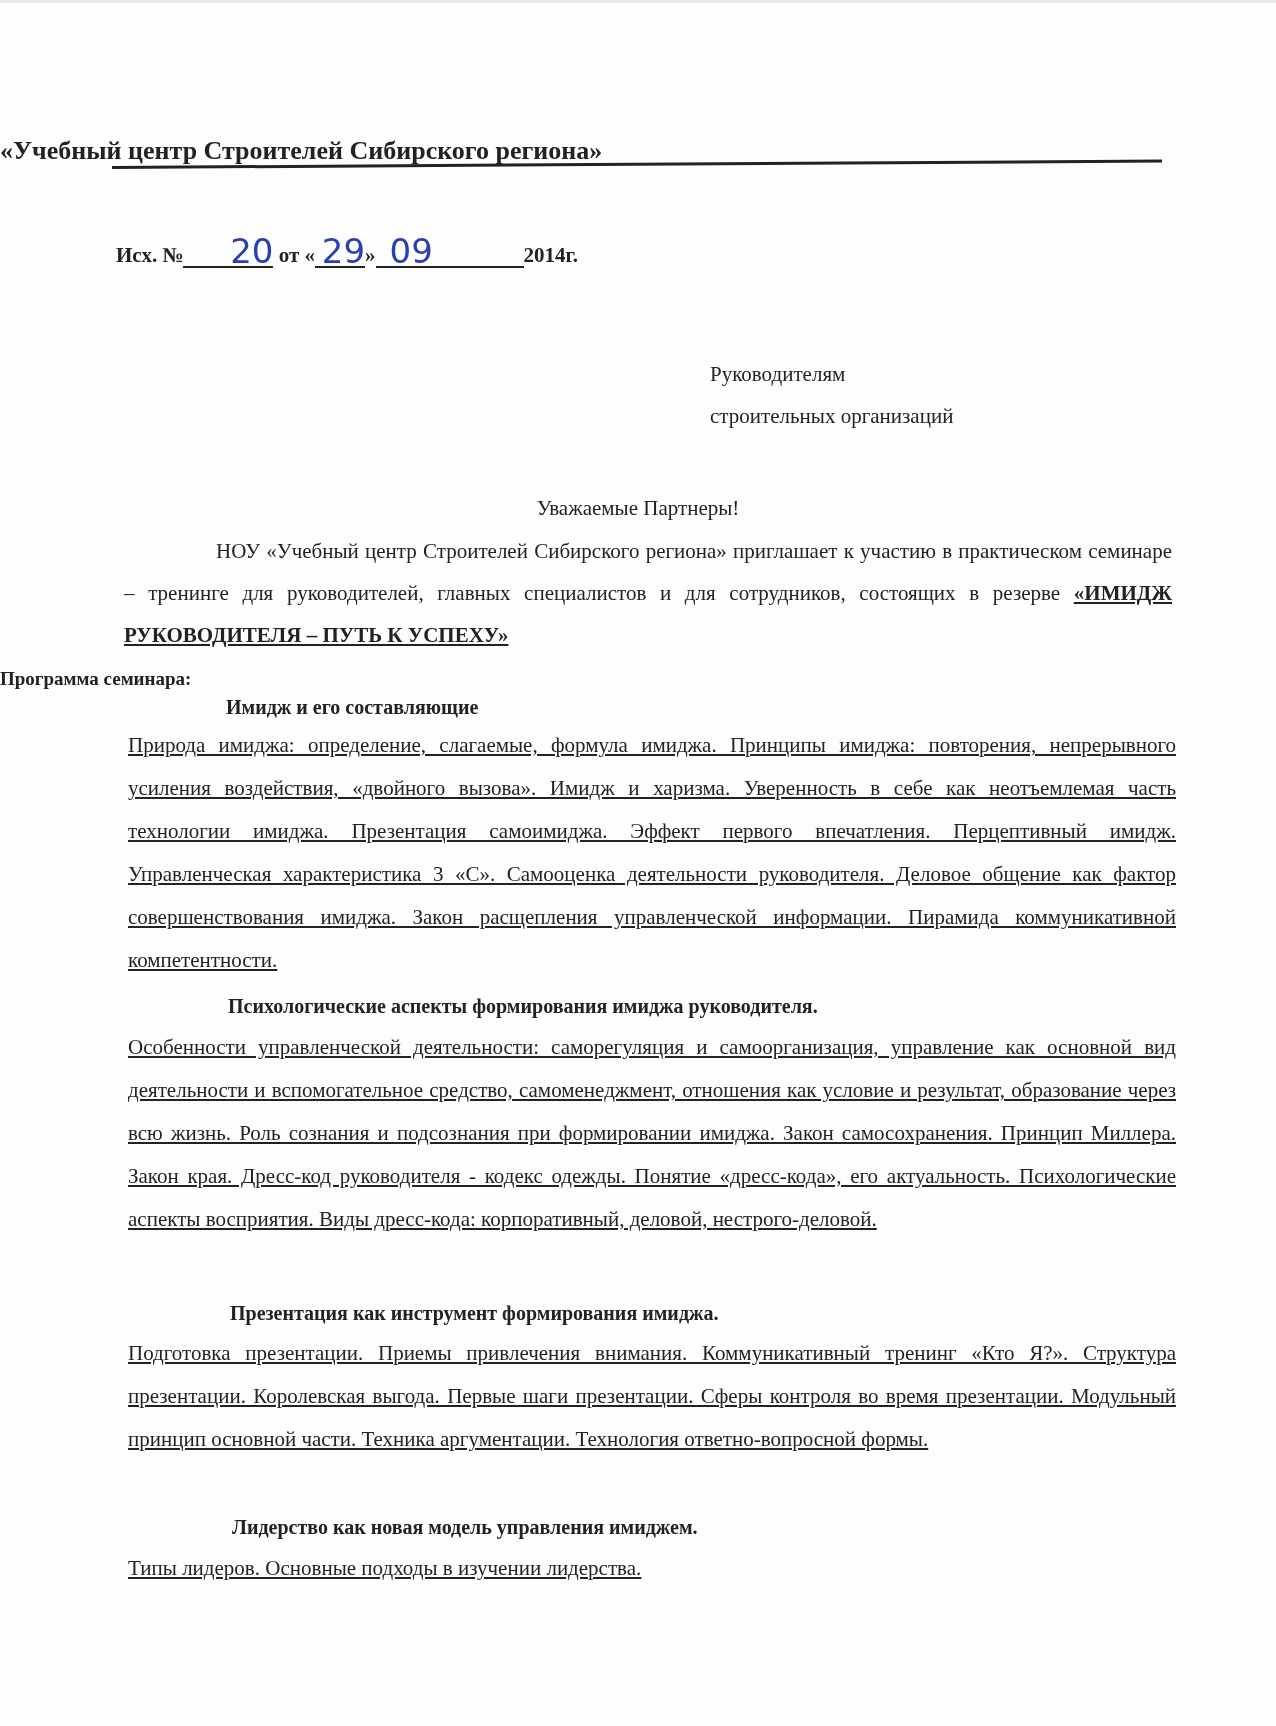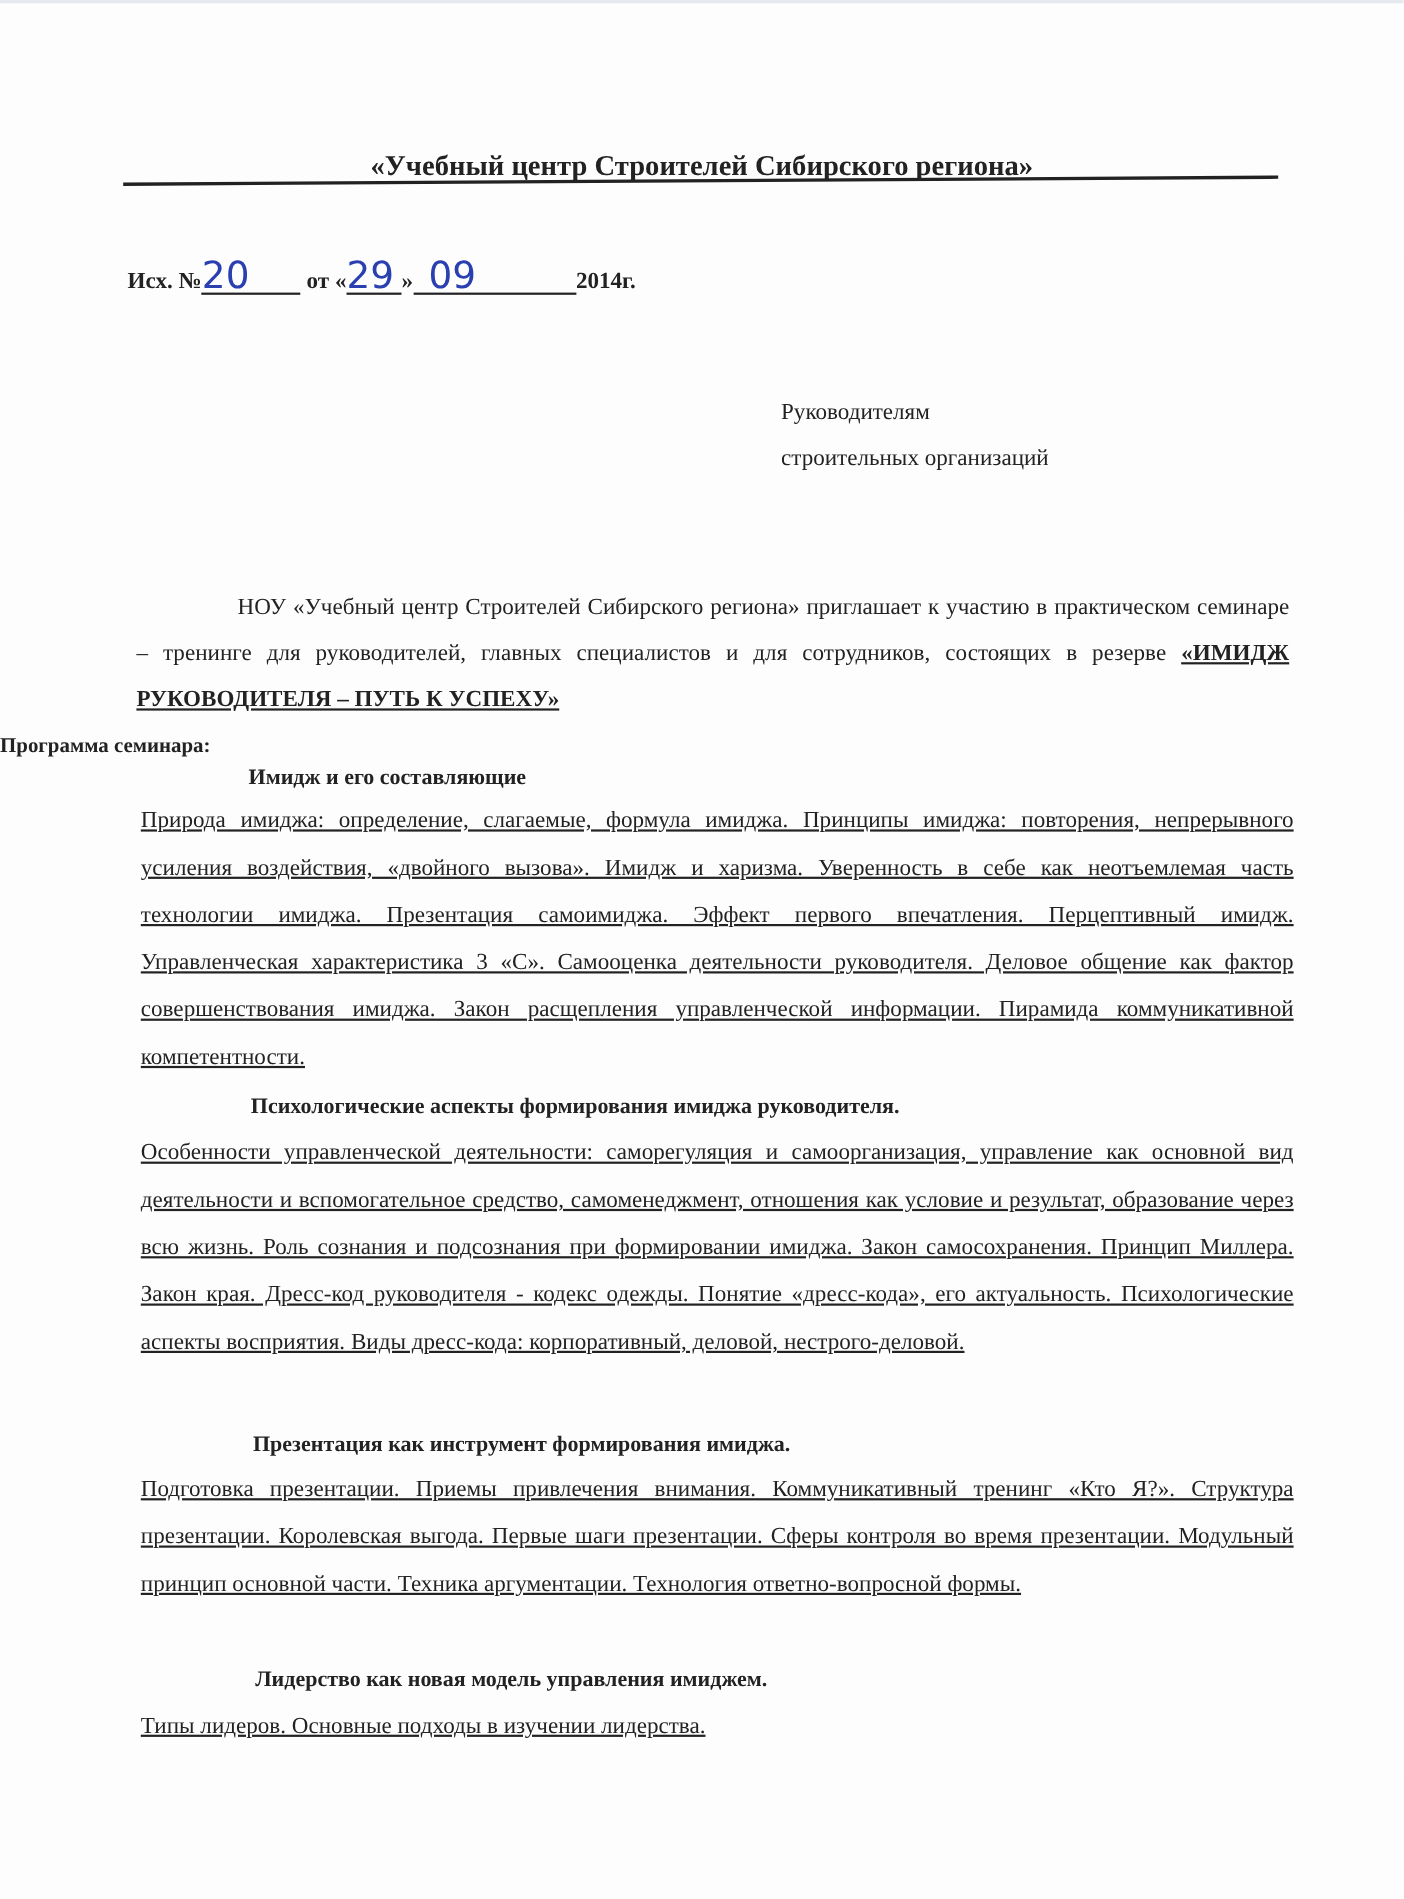--- a/index.html
+++ b/index.html
@@ -1,24 +1,24 @@
 <!DOCTYPE html>
 <html><head>
 <meta charset="utf-8">
 <style>
   html,body{margin:0;padding:0;background:#fff;}
   body{width:1276px;height:1726px;position:relative;overflow:hidden;font-family:"Liberation Serif",serif;color:#222;}
   .page{position:absolute;left:0;top:0;width:1276px;height:1726px;background:#fdfdfd;}
   .topline{position:absolute;left:0;top:0;width:1276px;height:3px;background:#e6e9f0;}
   .hdr1{position:absolute;left:0;width:1276px;top:108px;text-align:center;font-weight:bold;font-size:21px;letter-spacing:0.1px;}
-  .hdr2{position:absolute;left:0;width:1276px;top:136px;text-align:center;font-weight:bold;font-size:26px;}
+  .hdr2{position:absolute;left:0;width:1276px;top:136px;font-weight:bold;font-size:26px;}
   .hrule{position:absolute;left:112px;top:166px;width:1050px;height:3px;background:#222;transform:rotate(-0.35deg);transform-origin:left center;}
   .ref{position:absolute;left:116px;top:242px;font-weight:bold;font-size:21px;white-space:nowrap;}
   .ref .blank{display:inline-block;border-bottom:2px solid #222;text-align:center;position:relative;height:24px;vertical-align:bottom;}
-  .ref .hw{font-family:"DejaVu Sans",sans-serif;font-weight:normal;color:#2a3fb0;font-size:34px;position:absolute;left:0;right:0;bottom:-2px;text-align:left;line-height:1;}
+  .ref .hw{font-family:"DejaVu Sans",sans-serif;font-weight:normal;color:#2a3fb0;font-size:34px;position:absolute;left:0;right:0;bottom:-2px;text-align:right;line-height:1;}
   .addr{position:absolute;left:710px;font-size:21px;}
   .greet{position:absolute;left:0;width:1276px;top:496px;text-align:center;font-size:21px;}
   .para{position:absolute;left:124px;width:1048px;font-size:21px;text-align:justify;line-height:42px;}
   .para p{margin:0;}
   .indent{text-indent:92px;}
   .seminar-title{font-weight:bold;text-decoration:underline;}
   .prog{position:absolute;left:0;width:1276px;top:668px;text-align:left;font-weight:bold;font-size:19px;}
   .sec{position:absolute;font-weight:bold;font-size:20px;margin-left:12px;}
   .body-text{position:absolute;left:128px;width:1048px;font-size:21px;text-align:justify;line-height:43px;}
   .body-text p{margin:0;text-decoration:underline;}
@@ -33,20 +33,21 @@
   <div class="hrule"></div>
 
   <div class="ref">
     <span>Исх. №</span><span class="blank" style="width:90px"><span class="hw">20</span></span>
     <span>от «</span><span class="blank" style="width:50px"><span class="hw">29</span></span><span>»</span><span class="blank" style="width:148px"><span class="hw" style="text-align:left;padding-left:14px">09</span></span><span>2014г.</span>
   </div>
 
   <div class="addr" style="top:362px">Руководителям</div>
   <div class="addr" style="top:404px">строительных организаций</div>
 
+  <div class="greet">Уважаемые Партнеры!</div>
 
   <div class="para" style="top:530px">
     <p class="indent"><span>НОУ «Учебный центр Строителей Сибирского региона» приглашает к  участию в практическом семинаре – тренинге  для руководителей, главных специалистов и для сотрудников, состоящих в резерве </span><span class="seminar-title">«ИМИДЖ РУКОВОДИТЕЛЯ – ПУТЬ К УСПЕХУ»</span></p>
   </div>
 
   <div class="prog">Программа семинара:</div>
 
   <div class="sec" style="left:214px;top:696px">Имидж и его составляющие</div>
   <div class="body-text" style="top:724px">
     <p>Природа имиджа: определение, слагаемые, формула имиджа. Принципы имиджа: повторения, непрерывного усиления воздействия, «двойного вызова». Имидж и харизма. Уверенность в себе как неотъемлемая часть  технологии имиджа. Презентация самоимиджа. Эффект первого впечатления. Перцептивный имидж. Управленческая характеристика 3 «С». Самооценка деятельности руководителя. Деловое общение как фактор совершенствования имиджа. Закон расщепления управленческой информации. Пирамида коммуникативной компетентности.</p>

